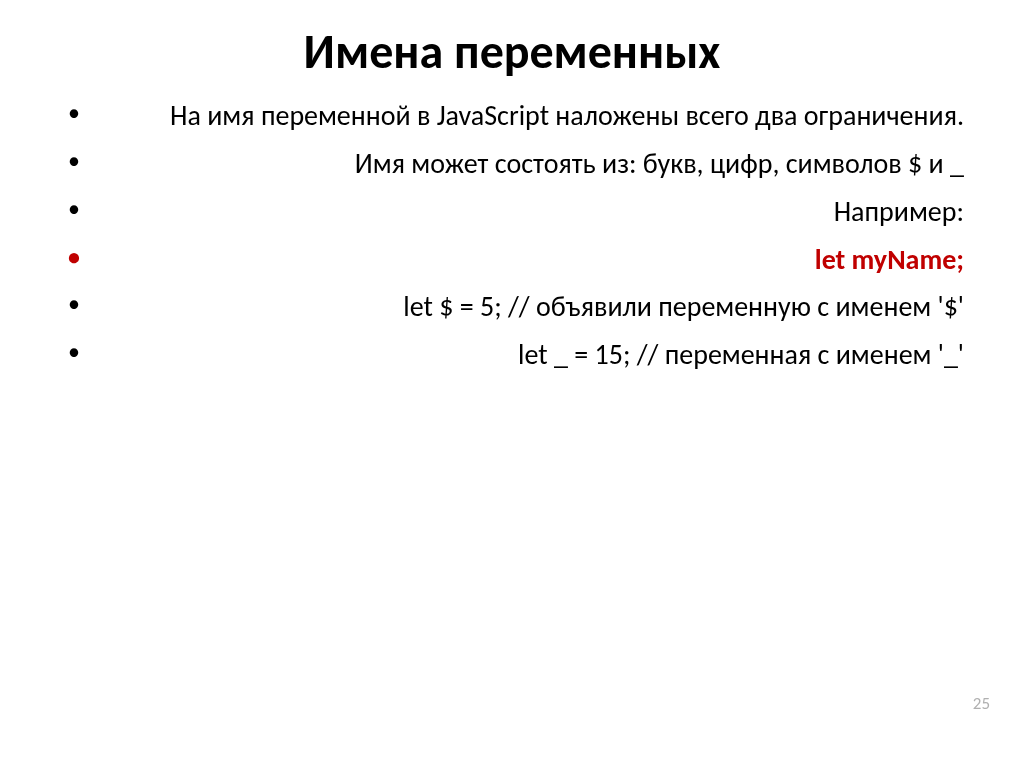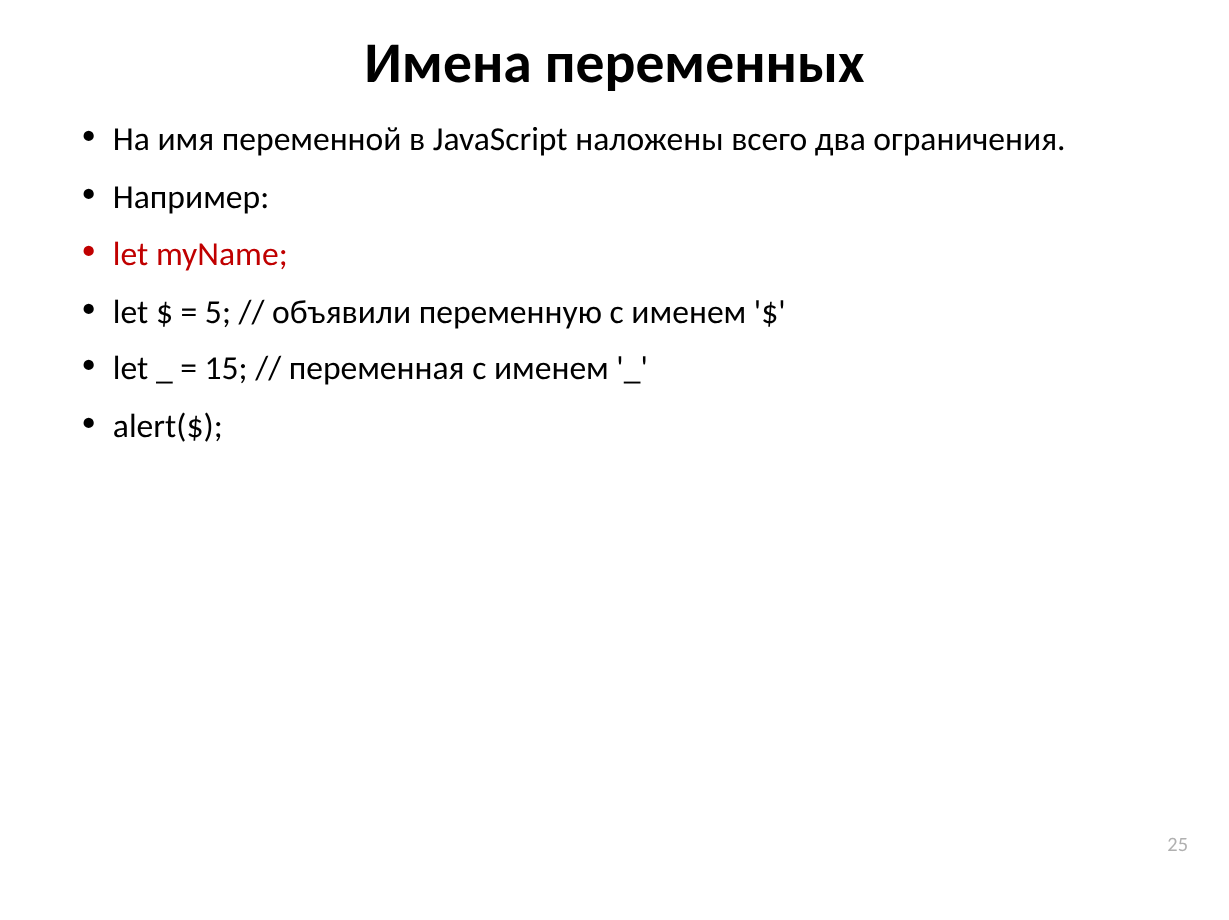--- a/index.html
+++ b/index.html
@@ -23,58 +23,60 @@
     margin: 0 0 18px 0;
     text-align: center;
     font-weight: 700;
     font-size: 48px;
     line-height: 1.15;
   }
   ul {
     margin: 0;
     padding: 0 0 0 34px;
     list-style: none;
+    text-align: right;
   }
   li {
     position: relative;
     font-size: 28px;
     line-height: 1.35;
     margin: 0 0 10px 0;
     color: #000;
   }
   li::before {
     content: "•";
     position: absolute;
     left: -26px;
     top: 0;
     font-size: 24px;
     color: #000;
   }
   li.red {
     color: #c00000;
+    font-weight: bold;
   }
   li.red::before {
     color: #c00000;
   }
   .pagenum {
     position: absolute;
     right: 34px;
     bottom: 24px;
     font-size: 17px;
     color: #b0b0b0;
     text-align: right;
   }
 </style>
 </head>
 <body>
 
 <div class="slide">
   <h1>Имена переменных</h1>
   <ul>
     <li>На имя переменной в JavaScript наложены всего два ограничения.</li>
+    <li>Имя может состоять из: букв, цифр, символов $ и _</li>
     <li>Например:</li>
     <li class="red">let myName;</li>
     <li>let $ = 5;  // объявили переменную с именем '$'</li>
     <li>let  _ = 15; // переменная с именем '_'</li>
-    <li>alert($);</li>
   </ul>
   <div class="pagenum">25</div>
 </div>
 
 </body></html>

